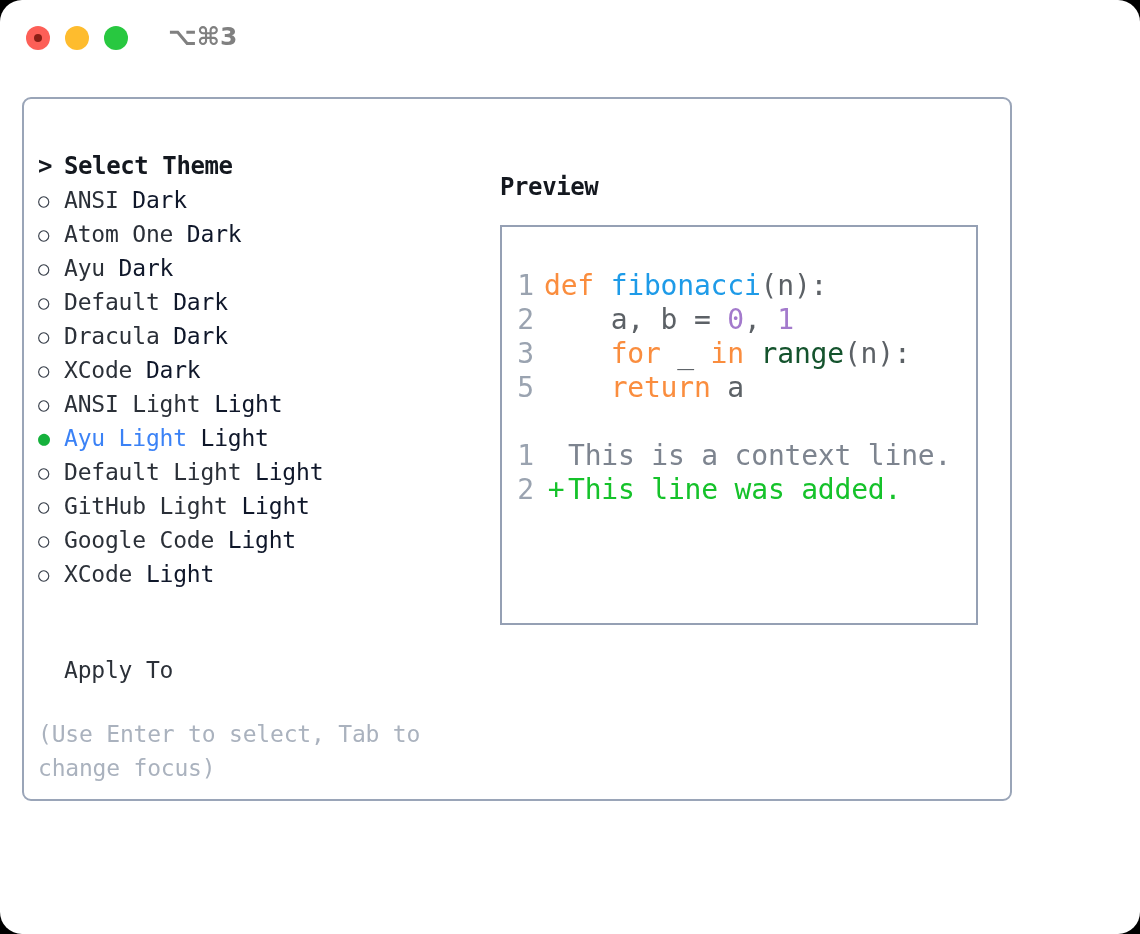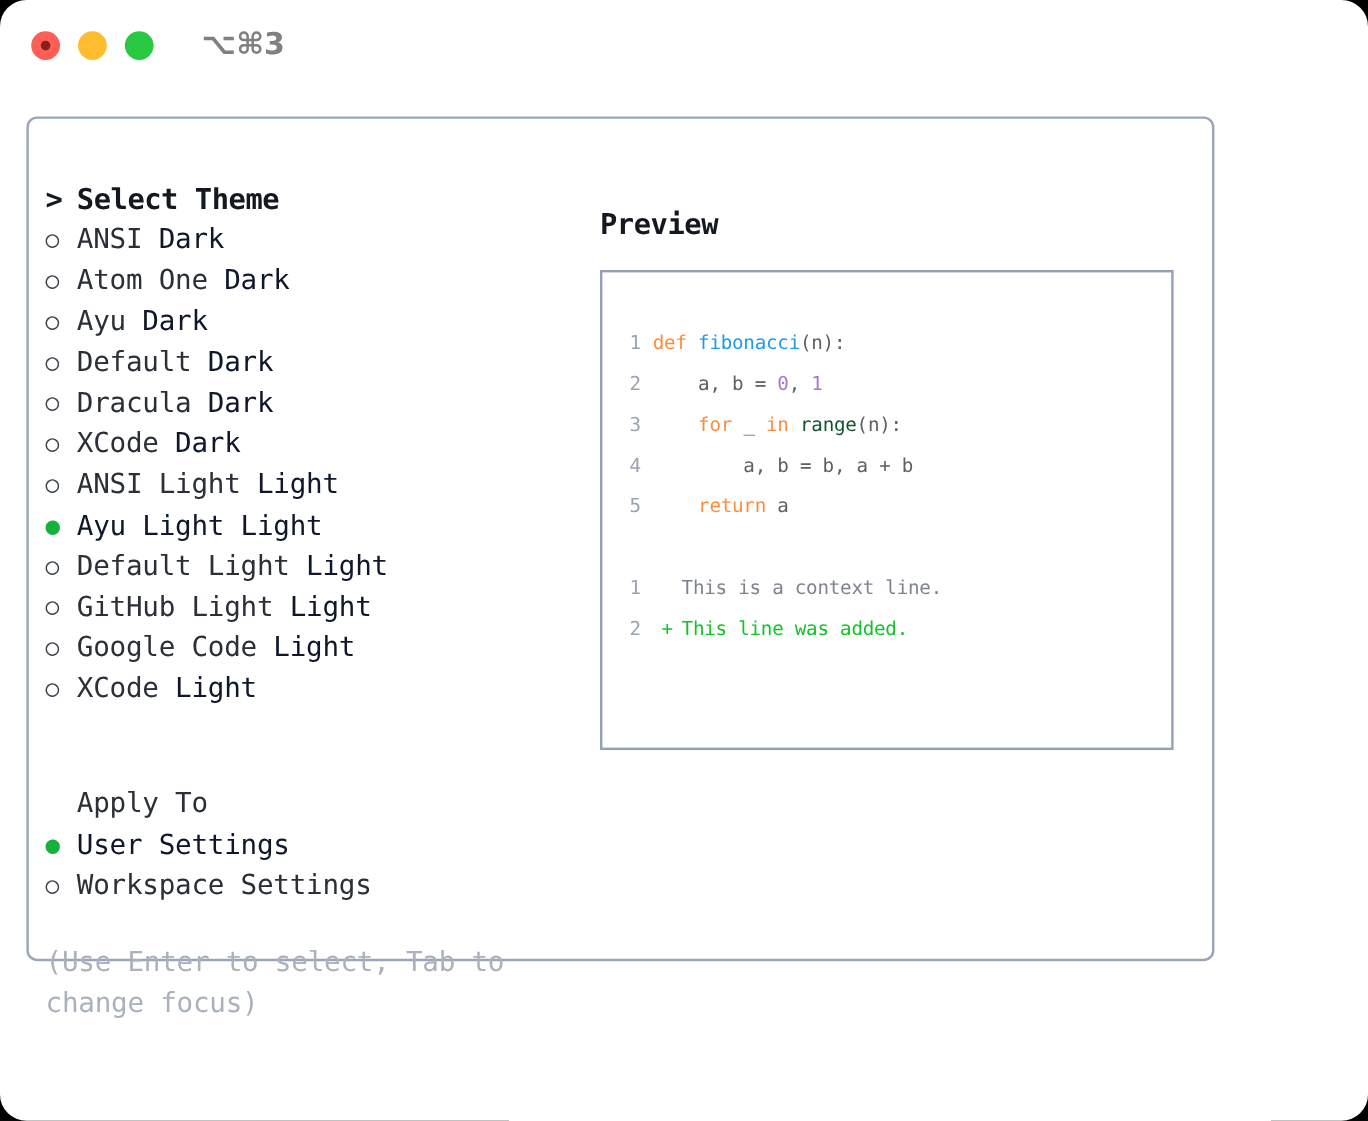--- a/index.html
+++ b/index.html
@@ -116,21 +116,21 @@
     width: 26px;
     text-align: left;
     font-size: 19px;
     color: #3b424d;
     vertical-align: 1px;
   }
   .bullet.selected {
     color: #15b13c;
     font-size: 20px;
   }
-  .row-selected .row-label { color: #0f172a; }
+  .row-selected .row-label { color: #3b82f6; }
   .row-label { color: #2b3038; }
   .row-tag {
     color: #0f172a;
   }
   .row-spacer { height: 34px; }
   .section-header {
     height: 34px;
     line-height: 34px;
     font-size: 23px;
     color: #2b3038;
@@ -167,21 +167,21 @@
   }
   #code-area {
     position: absolute;
     left: 10px;
     top: 42px;
     width: 460px;
   }
   .code-line {
     height: 34px;
     line-height: 34px;
-    font-size: 16px;
+    font-size: 28px;
     white-space: pre;
     letter-spacing: -0.2px;
   }
   .lineno {
     display: inline-block;
     width: 22px;
     text-align: right;
     color: #9aa3b0;
     margin-right: 10px;
   }
@@ -234,38 +234,33 @@
           <div class="list-row"><span class="bullet">○</span><span class="row-label">Default Light</span><span> </span><span class="row-tag">Light</span></div>
           <div class="list-row"><span class="bullet">○</span><span class="row-label">GitHub Light</span><span> </span><span class="row-tag">Light</span></div>
           <div class="list-row"><span class="bullet">○</span><span class="row-label">Google Code</span><span> </span><span class="row-tag">Light</span></div>
           <div class="list-row"><span class="bullet">○</span><span class="row-label">XCode</span><span> </span><span class="row-tag">Light</span></div>
         </div>
 
       <div class="row-spacer"></div>
 
       <div class="section-header">Apply To</div>
 
-      <div id="apply-list">
-          <div class="list-row row-selected"><span class="bullet selected">●</span><span class="row-label">User Settings</span></div>
-          <div class="list-row"><span class="bullet">○</span><span class="row-label">Workspace Settings</span></div>
-        </div>
 
       <div id="hint-text">(Use Enter to select, Tab to change focus)</div>
     </div>
 
     <div id="preview-column">
       <div class="col-header">Preview</div>
 
       <div id="preview-box">
         <div id="code-area">
           <div id="code-lines">
               <div class="code-line"><span class="lineno">1</span><span class="tok-kw">def </span><span class="tok-fn">fibonacci</span><span class="tok-plain">(n):</span></div>
               <div class="code-line"><span class="lineno">2</span><span class="tok-plain">    a, b = </span><span class="tok-num">0</span><span class="tok-plain">, </span><span class="tok-num">1</span></div>
               <div class="code-line"><span class="lineno">3</span><span class="tok-plain">    </span><span class="tok-kw">for</span><span class="tok-plain"> _ </span><span class="tok-kw">in</span><span class="tok-plain"> </span><span class="tok-call">range</span><span class="tok-plain">(n):</span></div>
-              <div class="code-line"><span class="lineno">4</span><span class="tok-plain">        a, b = b, a + b</span></div>
               <div class="code-line"><span class="lineno">5</span><span class="tok-plain">    </span><span class="tok-kw">return</span><span class="tok-plain"> a</span></div>
             </div>
           <div class="blank-line"></div>
           <div id="diff-lines">
               <div class="code-line"><span class="lineno">1</span><span class="diff-mark diff-context"> </span><span class="diff-context">This is a context line.</span></div>
               <div class="code-line"><span class="lineno">2</span><span class="diff-mark diff-add">+</span><span class="diff-add">This line was added.</span></div>
             </div>
         </div>
       </div>
     </div>

